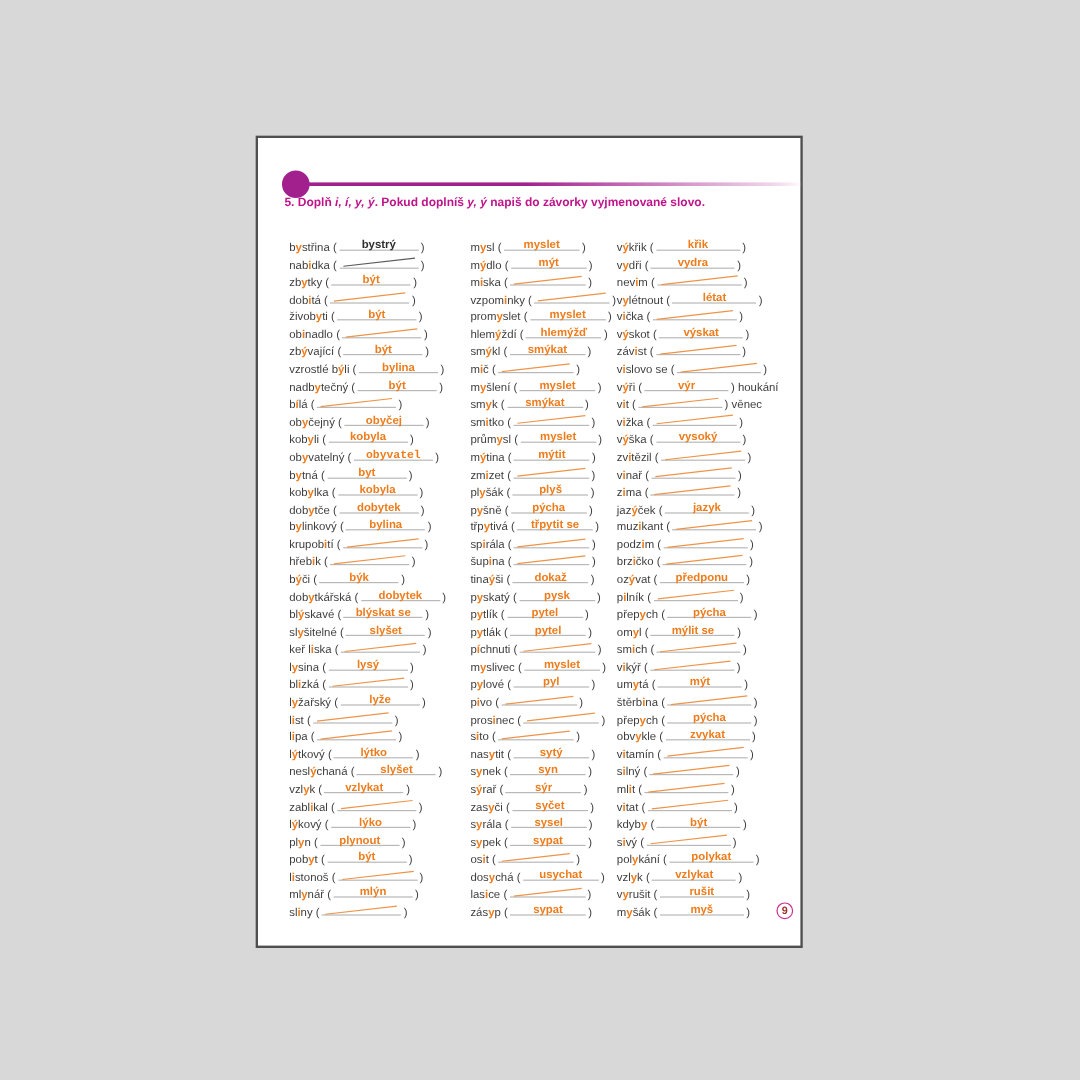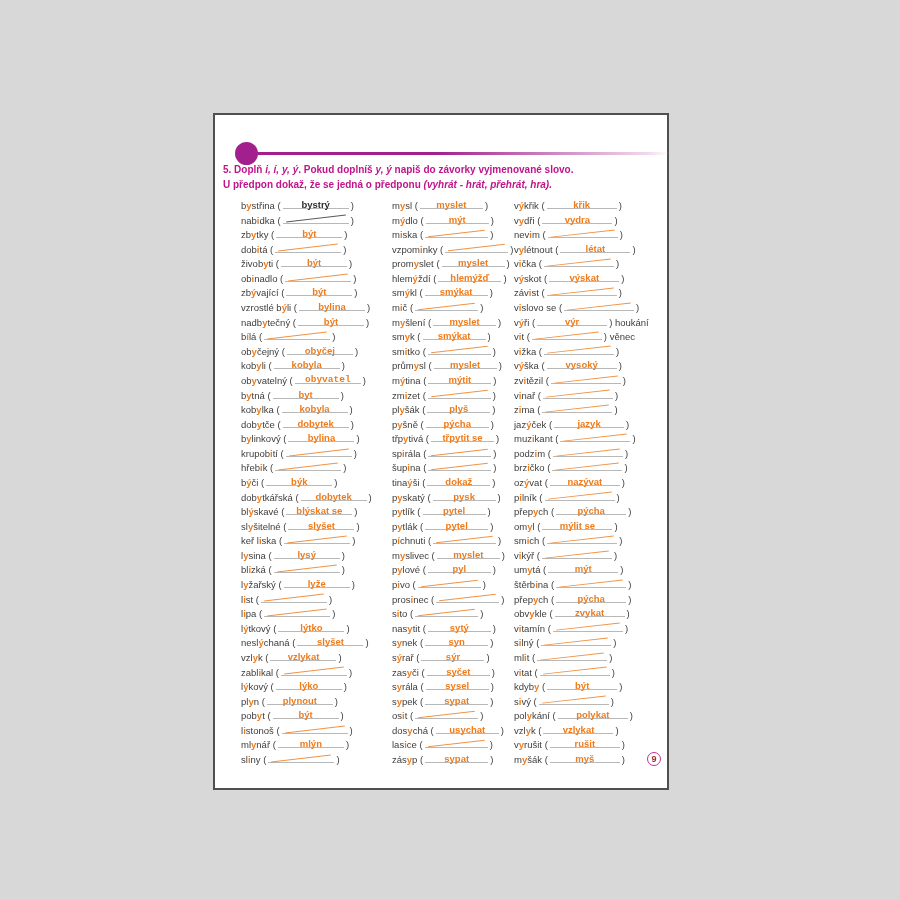--- a/index.html
+++ b/index.html
@@ -1,21 +1,21 @@
 <!DOCTYPE html>
 <html><head>
 <meta charset="utf-8">
 <style>
   html,body{margin:0;padding:0;width:900px;height:900px;background:#d8d8d8;
     font-family:"Liberation Sans",sans-serif;overflow:hidden;}
   .page{position:absolute;left:213px;top:113px;width:456px;height:677px;
     background:#ffffff;border:2px solid #4f4f4f;box-sizing:border-box;}
   .bullet{position:absolute;left:20px;top:27px;width:23px;height:23px;border-radius:50%;}
   .accent-line{position:absolute;left:32px;top:37px;height:2.6px;width:422px;}
-  .hdr{position:absolute;left:8px;top:48px;width:421px;font-weight:bold;
+  .hdr{position:absolute;left:22px;top:48px;width:421px;font-weight:bold;
     font-size:10px;line-height:14.5px;text-align:justify;}
   .hdr .it{font-style:italic;}
   .col{position:absolute;top:84px;white-space:nowrap;font-size:9.5px;color:#3d3d3d;}
   .col-1{left:26px;width:150px;}
   .col-2{left:177px;width:122px;}
   .col-3{left:299px;width:157px;}
   .row{height:14.58px;line-height:14.58px;}
   .hl{font-weight:bold;}
   .blank{display:inline-block;position:relative;height:9px;vertical-align:baseline;
     border-bottom:1px solid #b8b8b8;margin:0 2px;}
@@ -31,21 +31,20 @@
     font-size:9px;font-weight:bold;box-sizing:border-box;}
 </style>
 </head>
 <body>
 
 <div class="page">
   <div class="bullet" style="background: rgb(162, 32, 142);"></div>
   <div class="accent-line" style="background: linear-gradient(to right, rgb(162, 32, 142) 0%, rgb(162, 32, 142) 45%, rgb(242, 217, 236) 95%, rgba(255, 255, 255, 0) 100%);"></div>
   <div class="hdr" style="color: rgb(192, 20, 139);">
     <div><span>5. Doplň </span><span class="it">i, í, y, ý</span><span>. Pokud doplníš </span><span class="it">y, ý</span><span> napiš do závorky vyjmenované slovo.</span></div>
-    <div><span>U předpon dokaž, že se jedná o předponu </span><span class="it">(vyhrát - hrát, přehrát, hra).</span></div>
   </div>
   <div class="col col-1">
       <div class="row"><span><span>b</span><span class="hl" style="color: rgb(238, 124, 28);">y</span><span>střina</span></span><span> (</span><span class="blank"><span class="ansv" style="color: rgb(47, 47, 47);">bystrý</span></span><span>)</span></div>
       <div class="row"><span><span>nab</span><span class="hl" style="color: rgb(238, 124, 28);">i</span><span>dka</span></span><span> (</span><span class="blank"><span class="cross" style="background: rgb(90, 90, 90);"></span></span><span>)</span></div>
       <div class="row"><span><span>zb</span><span class="hl" style="color: rgb(238, 124, 28);">y</span><span>tky</span></span><span> (</span><span class="blank"><span class="ansv" style="color: rgb(238, 124, 28);">být</span></span><span>)</span></div>
       <div class="row"><span><span>dob</span><span class="hl" style="color: rgb(238, 124, 28);">i</span><span>tá</span></span><span> (</span><span class="blank"><span class="cross" style="background: rgb(238, 148, 72);"></span></span><span>)</span></div>
       <div class="row"><span><span>živob</span><span class="hl" style="color: rgb(238, 124, 28);">y</span><span>ti</span></span><span> (</span><span class="blank"><span class="ansv" style="color: rgb(238, 124, 28);">být</span></span><span>)</span></div>
       <div class="row"><span><span>ob</span><span class="hl" style="color: rgb(238, 124, 28);">i</span><span>nadlo</span></span><span> (</span><span class="blank"><span class="cross" style="background: rgb(238, 148, 72);"></span></span><span>)</span></div>
       <div class="row"><span><span>zb</span><span class="hl" style="color: rgb(238, 124, 28);">ý</span><span>vající</span></span><span> (</span><span class="blank"><span class="ansv" style="color: rgb(238, 124, 28);">být</span></span><span>)</span></div>
       <div class="row"><span><span>vzrostlé b</span><span class="hl" style="color: rgb(238, 124, 28);">ý</span><span>li</span></span><span> (</span><span class="blank"><span class="ansv" style="color: rgb(238, 124, 28);">bylina</span></span><span>)</span></div>
@@ -135,21 +134,21 @@
       <div class="row"><span><span>v</span><span class="hl" style="color: rgb(238, 124, 28);">i</span><span>t</span></span><span> (</span><span class="blank"><span class="cross" style="background: rgb(238, 148, 72);"></span></span><span>)</span><span> věnec</span></div>
       <div class="row"><span><span>v</span><span class="hl" style="color: rgb(238, 124, 28);">i</span><span>žka</span></span><span> (</span><span class="blank"><span class="cross" style="background: rgb(238, 148, 72);"></span></span><span>)</span></div>
       <div class="row"><span><span>v</span><span class="hl" style="color: rgb(238, 124, 28);">ý</span><span>ška</span></span><span> (</span><span class="blank"><span class="ansv" style="color: rgb(238, 124, 28);">vysoký</span></span><span>)</span></div>
       <div class="row"><span><span>zv</span><span class="hl" style="color: rgb(238, 124, 28);">i</span><span>tězil</span></span><span> (</span><span class="blank"><span class="cross" style="background: rgb(238, 148, 72);"></span></span><span>)</span></div>
       <div class="row"><span><span>v</span><span class="hl" style="color: rgb(238, 124, 28);">i</span><span>nař</span></span><span> (</span><span class="blank"><span class="cross" style="background: rgb(238, 148, 72);"></span></span><span>)</span></div>
       <div class="row"><span><span>z</span><span class="hl" style="color: rgb(238, 124, 28);">i</span><span>ma</span></span><span> (</span><span class="blank"><span class="cross" style="background: rgb(238, 148, 72);"></span></span><span>)</span></div>
       <div class="row"><span><span>jaz</span><span class="hl" style="color: rgb(238, 124, 28);">ý</span><span>ček</span></span><span> (</span><span class="blank"><span class="ansv" style="color: rgb(238, 124, 28);">jazyk</span></span><span>)</span></div>
       <div class="row"><span><span>muz</span><span class="hl" style="color: rgb(238, 124, 28);">i</span><span>kant</span></span><span> (</span><span class="blank"><span class="cross" style="background: rgb(238, 148, 72);"></span></span><span>)</span></div>
       <div class="row"><span><span>podz</span><span class="hl" style="color: rgb(238, 124, 28);">i</span><span>m</span></span><span> (</span><span class="blank"><span class="cross" style="background: rgb(238, 148, 72);"></span></span><span>)</span></div>
       <div class="row"><span><span>brz</span><span class="hl" style="color: rgb(238, 124, 28);">i</span><span>čko</span></span><span> (</span><span class="blank"><span class="cross" style="background: rgb(238, 148, 72);"></span></span><span>)</span></div>
-      <div class="row"><span><span>oz</span><span class="hl" style="color: rgb(238, 124, 28);">ý</span><span>vat</span></span><span> (</span><span class="blank"><span class="ansv" style="color: rgb(238, 124, 28);">nazývat</span></span><span>)</span></div>
+      <div class="row"><span><span>oz</span><span class="hl" style="color: rgb(238, 124, 28);">ý</span><span>vat</span></span><span> (</span><span class="blank"><span class="ansv" style="color: rgb(238, 124, 28);">předponu</span></span><span>)</span></div>
       <div class="row"><span><span>p</span><span class="hl" style="color: rgb(238, 124, 28);">i</span><span>lník</span></span><span> (</span><span class="blank"><span class="cross" style="background: rgb(238, 148, 72);"></span></span><span>)</span></div>
       <div class="row"><span><span>přep</span><span class="hl" style="color: rgb(238, 124, 28);">y</span><span>ch</span></span><span> (</span><span class="blank"><span class="ansv" style="color: rgb(238, 124, 28);">pýcha</span></span><span>)</span></div>
       <div class="row"><span><span>om</span><span class="hl" style="color: rgb(238, 124, 28);">y</span><span>l</span></span><span> (</span><span class="blank"><span class="ansv" style="color: rgb(238, 124, 28);">mýlit se</span></span><span>)</span></div>
       <div class="row"><span><span>sm</span><span class="hl" style="color: rgb(238, 124, 28);">i</span><span>ch</span></span><span> (</span><span class="blank"><span class="cross" style="background: rgb(238, 148, 72);"></span></span><span>)</span></div>
       <div class="row"><span><span>v</span><span class="hl" style="color: rgb(238, 124, 28);">i</span><span>kýř</span></span><span> (</span><span class="blank"><span class="cross" style="background: rgb(238, 148, 72);"></span></span><span>)</span></div>
       <div class="row"><span><span>um</span><span class="hl" style="color: rgb(238, 124, 28);">y</span><span>tá</span></span><span> (</span><span class="blank"><span class="ansv" style="color: rgb(238, 124, 28);">mýt</span></span><span>)</span></div>
       <div class="row"><span><span>štěrb</span><span class="hl" style="color: rgb(238, 124, 28);">i</span><span>na</span></span><span> (</span><span class="blank"><span class="cross" style="background: rgb(238, 148, 72);"></span></span><span>)</span></div>
       <div class="row"><span><span>přep</span><span class="hl" style="color: rgb(238, 124, 28);">y</span><span>ch</span></span><span> (</span><span class="blank"><span class="ansv" style="color: rgb(238, 124, 28);">pýcha</span></span><span>)</span></div>
       <div class="row"><span><span>obv</span><span class="hl" style="color: rgb(238, 124, 28);">y</span><span>kle</span></span><span> (</span><span class="blank"><span class="ansv" style="color: rgb(238, 124, 28);">zvykat</span></span><span>)</span></div>
       <div class="row"><span><span>v</span><span class="hl" style="color: rgb(238, 124, 28);">i</span><span>tamín</span></span><span> (</span><span class="blank"><span class="cross" style="background: rgb(238, 148, 72);"></span></span><span>)</span></div>

